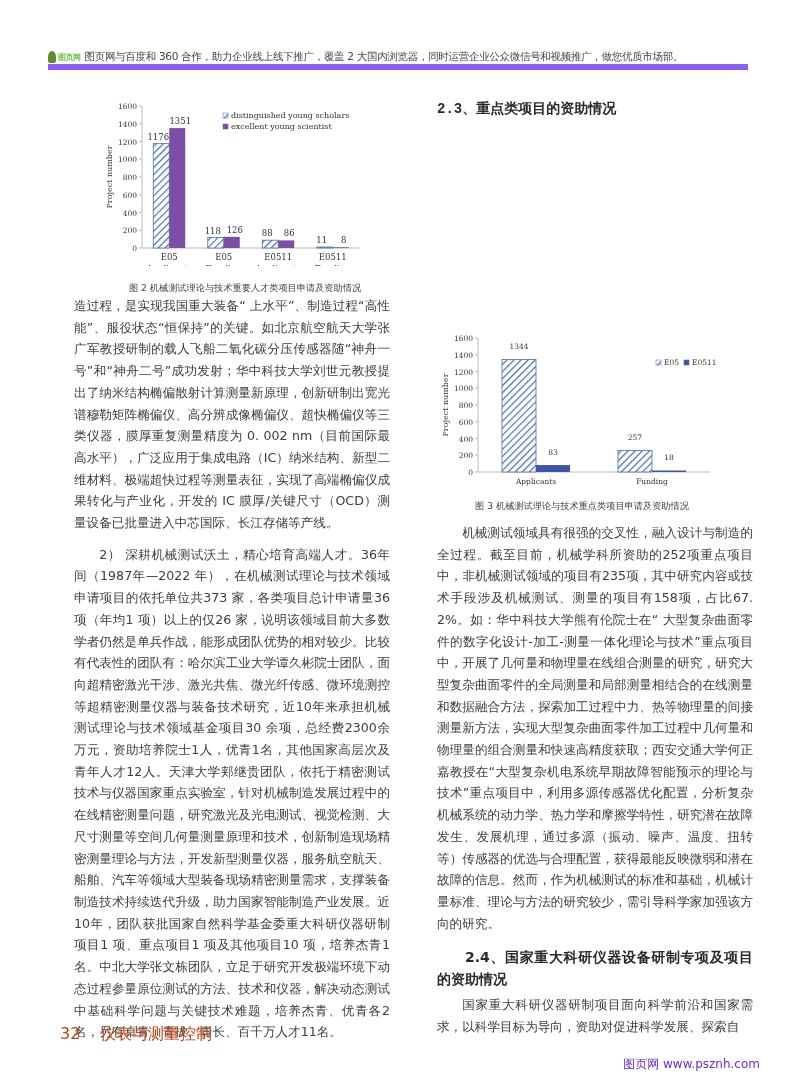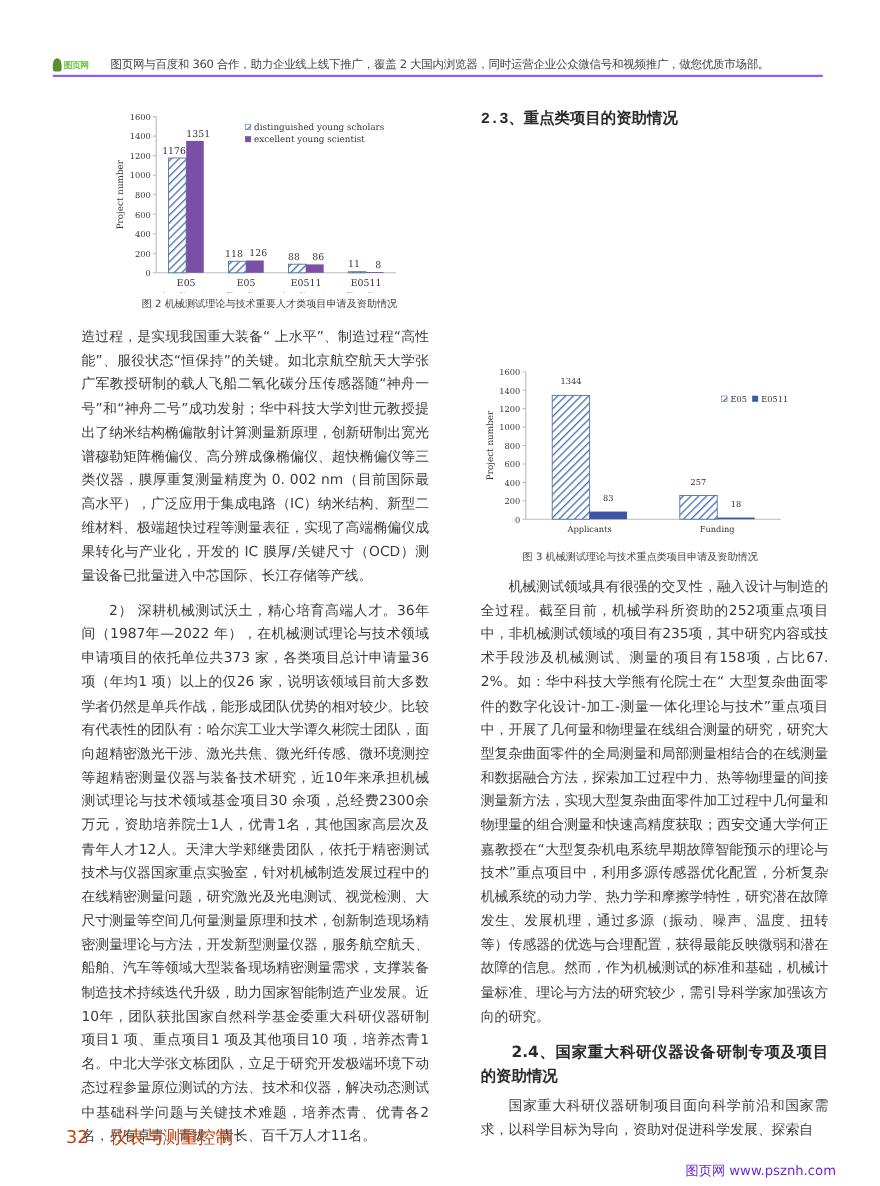--- a/index.html
+++ b/index.html
@@ -1,22 +1,22 @@
 <!DOCTYPE html>
 <html><head>
   <meta charset="utf-8">
   <style>
     * { margin: 0; padding: 0; box-sizing: border-box; }
     html, body { width: 800px; height: 1078px; background: #ffffff; overflow: hidden; }
     body { font-family: "DejaVu Sans", "Liberation Sans", sans-serif; color: #3a3a3a; position: relative; }
 
     .banner {
       position: absolute; left: 48px; top: 50px; width: 427px; height: 20px;
-      display: flex; align-items: center; gap: 20px;
-      border-bottom: 2px solid #8b5cf6;
+      display: flex; align-items: center; gap: 4px;
+      border-bottom: 6px solid #8b5cf6;
       width: 700px;
     }
     .banner-logo { display: flex; align-items: center; gap: 2px; }
     .banner-logo .tree { width: 8px; height: 12px; background: #5b8f2e; border-radius: 50% 50% 20% 20%; }
     .banner-logo .brand { font-size: 8px; color: #6cc04a; font-weight: bold; letter-spacing: -0.5px; }
     .banner-text { font-size: 10.5px; color: #444; white-space: nowrap; letter-spacing: -0.3px; text-align: right; }
 
     .col { position: absolute; font-size: 12.6px; line-height: 21.7px; color: #3c3c3c; text-align: justify; }
     .col-left { left: 74px; width: 316px; }
     .col-right { left: 437px; width: 316px; }
@@ -98,21 +98,21 @@
       <text x="231.75" y="147.02375" text-anchor="middle" font-size="8.5" class="chart-text">11</text>
       <rect x="242.75" y="151.29" width="16" height="0.8" fill="#7b4fa6" stroke="none" stroke-width="0"></rect>
       <text x="253.75" y="147.29" text-anchor="middle" font-size="8.5" class="chart-text">8</text>
       <text x="242.75" y="164" text-anchor="middle" font-size="8.5" class="chart-text">E0511</text>
       <text x="242.75" y="176" text-anchor="middle" font-size="8.5" class="chart-text">Funding</text>
       <rect x="133" y="17" width="5" height="5" fill="url(#fig2-svg-hatch-0)" stroke="#4a6fb0" stroke-width="0.5"></rect>
       <text x="141" y="22" font-size="8" class="chart-text">distinguished young scholars</text>
       <rect x="133" y="28" width="5" height="5" fill="#7b4fa6" stroke="#7b4fa6" stroke-width="0.5"></rect>
       <text x="141" y="33" font-size="8" class="chart-text">excellent young scientist</text>
     </svg>
-  <div class="fig-caption" style="width:310px; margin-top:4px;">图 2  机械测试理论与技术重要人才类项目申请及资助情况</div>
+  <div class="fig-caption" style="width:310px; margin-top:16px;">图 2  机械测试理论与技术重要人才类项目申请及资助情况</div>
 </div>
 
 <div class="col col-left" style="top:295px;">
   <p class="para no-indent">造过程，是实现我国重大装备“ 上水平”、制造过程“高性能”、服役状态“恒保持”的关键。如北京航空航天大学张广军教授研制的载人飞船二氧化碳分压传感器随“神舟一号”和“神舟二号”成功发射；华中科技大学刘世元教授提出了纳米结构椭偏散射计算测量新原理，创新研制出宽光谱穆勒矩阵椭偏仪、高分辨成像椭偏仪、超快椭偏仪等三类仪器，膜厚重复测量精度为 0. 002 nm（目前国际最高水平），广泛应用于集成电路（IC）纳米结构、新型二维材料、极端超快过程等测量表征，实现了高端椭偏仪成果转化与产业化，开发的 IC 膜厚/关键尺寸（OCD）测量设备已批量进入中芯国际、长江存储等产线。</p>
   <p class="para" style="margin-top:10px;">2） 深耕机械测试沃土，精心培育高端人才。36年间（1987年—2022 年），在机械测试理论与技术领域申请项目的依托单位共373 家，各类项目总计申请量36 项（年均1 项）以上的仅26 家，说明该领域目前大多数学者仍然是单兵作战，能形成团队优势的相对较少。比较有代表性的团队有：哈尔滨工业大学谭久彬院士团队，面向超精密激光干涉、激光共焦、微光纤传感、微环境测控等超精密测量仪器与装备技术研究，近10年来承担机械测试理论与技术领域基金项目30 余项，总经费2300余万元，资助培养院士1人，优青1名，其他国家高层次及青年人才12人。天津大学郏继贵团队，依托于精密测试技术与仪器国家重点实验室，针对机械制造发展过程中的在线精密测量问题，研究激光及光电测试、视觉检测、大尺寸测量等空间几何量测量原理和技术，创新制造现场精密测量理论与方法，开发新型测量仪器，服务航空航天、船舶、汽车等领域大型装备现场精密测量需求，支撑装备制造技术持续迭代升级，助力国家智能制造产业发展。近10年，团队获批国家自然科学基金委重大科研仪器研制项目1 项、重点项目1 项及其他项目10 项，培养杰青1 名。中北大学张文栋团队，立足于研究开发极端环境下动态过程参量原位测试的方法、技术和仪器，解决动态测试中基础科学问题与关键技术难题，培养杰青、优青各2名，另有卓青、青拔、青长、百千万人才11名。</p>
 </div>
 
 <div class="col col-right" style="top:98px;">
   <h2 class="section-title" style="margin-bottom:6px;font-family:Liberation Mono, monospace;">2.3、重点类项目的资助情况</h2>
 </div>

